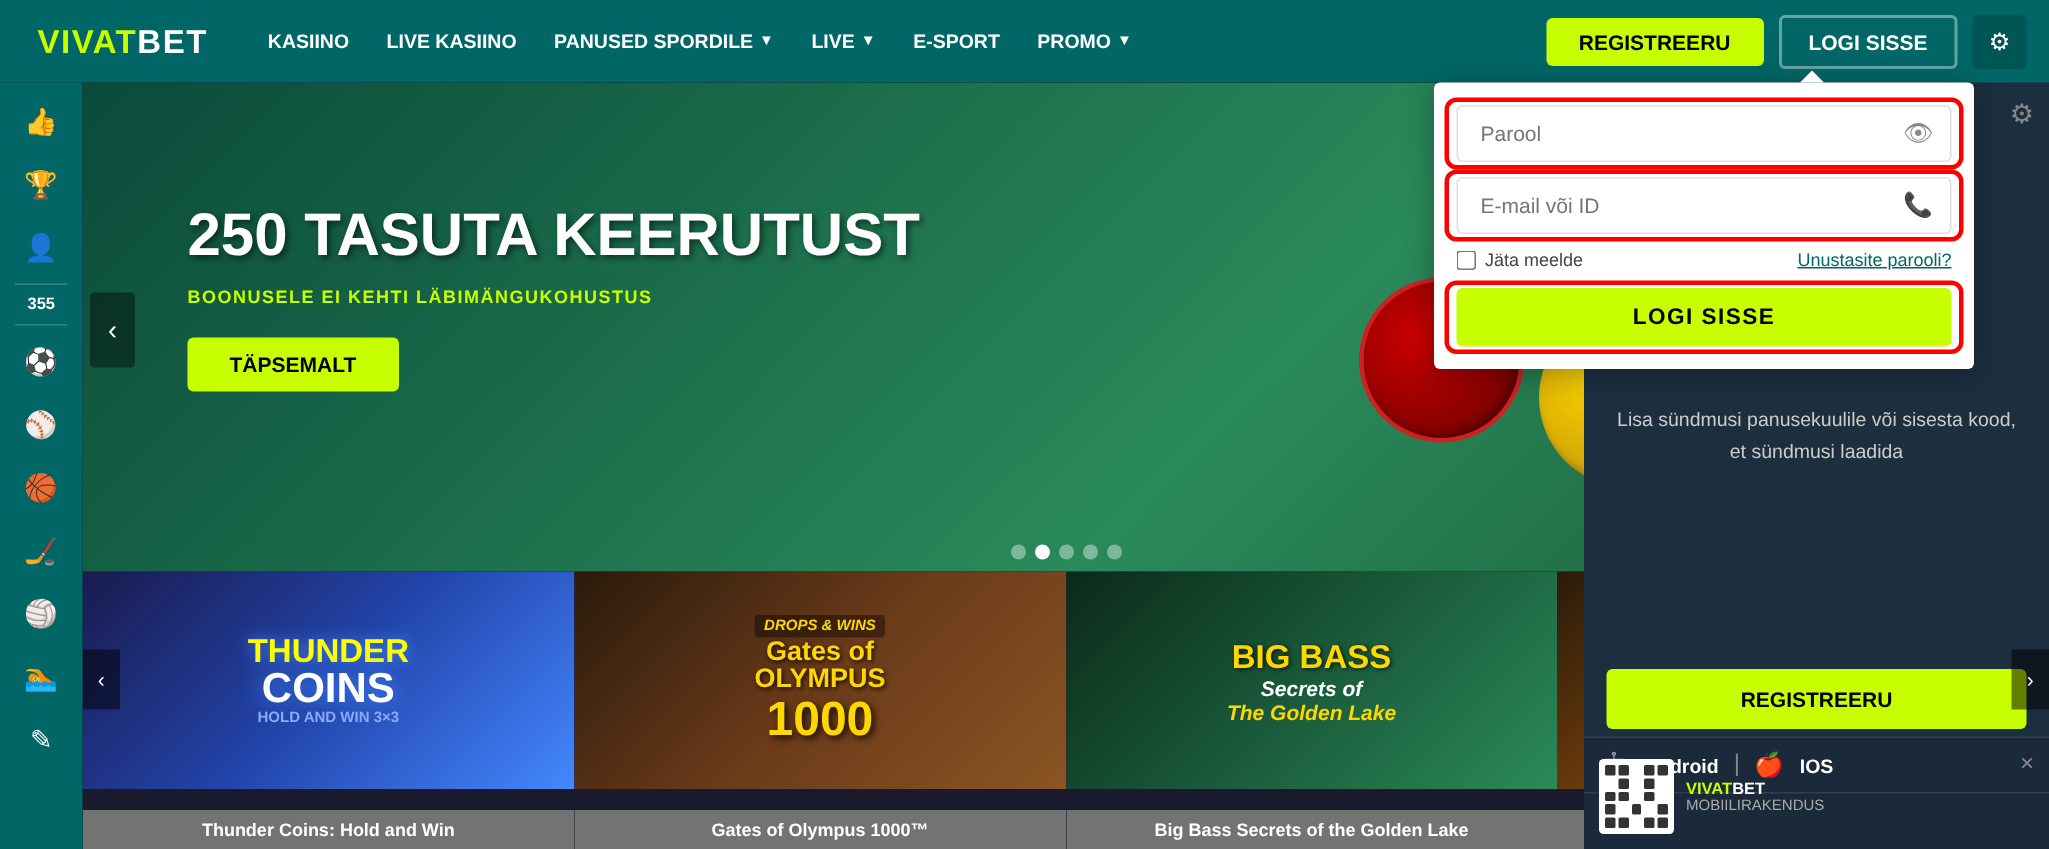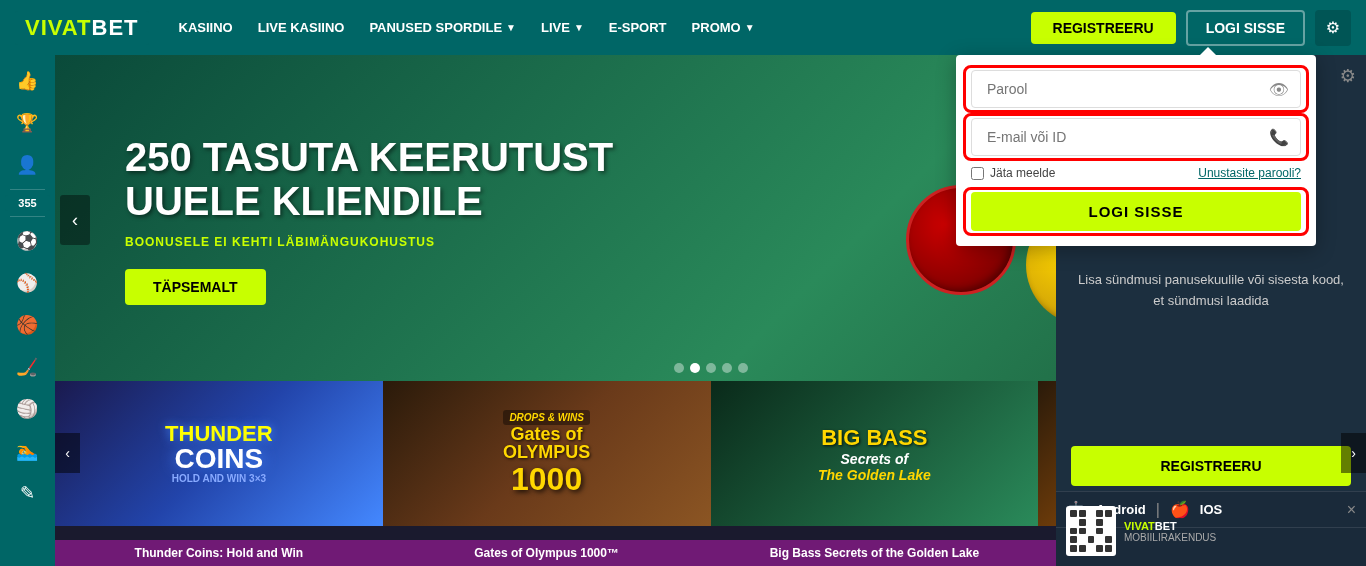--- a/index.html
+++ b/index.html
@@ -243,21 +243,21 @@
     .card-thunder { background: linear-gradient(135deg, #1a1a4e, #2244aa, #4488ff); }
     .card-gates { background: linear-gradient(135deg, #2a1a0a, #6a3a1a, #8b5523); }
     .card-bass { background: linear-gradient(135deg, #0a2a1a, #1a5a3a, #2a8a5a); }
     .card-turbo { background: linear-gradient(135deg, #2a1a0a, #8a4a0a, #cc6600); }
 
     .game-card-title {
       position: absolute;
       bottom: 0;
       left: 0;
       right: 0;
-      background: #701a75;
+      background: #737373;
       color: white;
       font-size: 12px;
       font-weight: 600;
       padding: 6px 8px;
       text-align: center;
     }
     .game-card-nav {
       position: absolute;
       top: 50%;
       transform: translateY(-50%);
@@ -557,21 +557,20 @@
     <div class="coin-circle coin-gold" style="position:absolute;width:80px;height:80px;right:280px;top:60px;"></div>
     <div class="coin-circle coin-gold" style="position:absolute;width:120px;height:120px;right:220px;top:150px;"></div>
     <div class="coin-circle coin-gold" style="position:absolute;width:60px;height:60px;right:180px;top:80px;"></div>
     <div class="coin-circle coin-red" style="position:absolute;width:110px;height:110px;right:350px;top:130px;"></div>
     <div class="coin-circle coin-gold" style="position:absolute;width:50px;height:50px;right:160px;top:220px;"></div>
     <div class="coin-circle coin-gold" style="position:absolute;width:70px;height:70px;right:100px;top:170px;"></div>
 
     <div class="hero-text-area">
       <div class="hero-title">
         <div>250 TASUTA KEERUTUST</div>
-        <div>UUELE KLIENDILE</div>
       </div>
       <div class="hero-subtitle">BOONUSELE EI KEHTI LÄBIMÄNGUKOHUSTUS</div>
       <button class="hero-btn">TÄPSEMALT</button>
     </div>
 
     <button class="hero-nav-left">
       <span>‹</span>
     </button>
 
     <div class="hero-dots">

